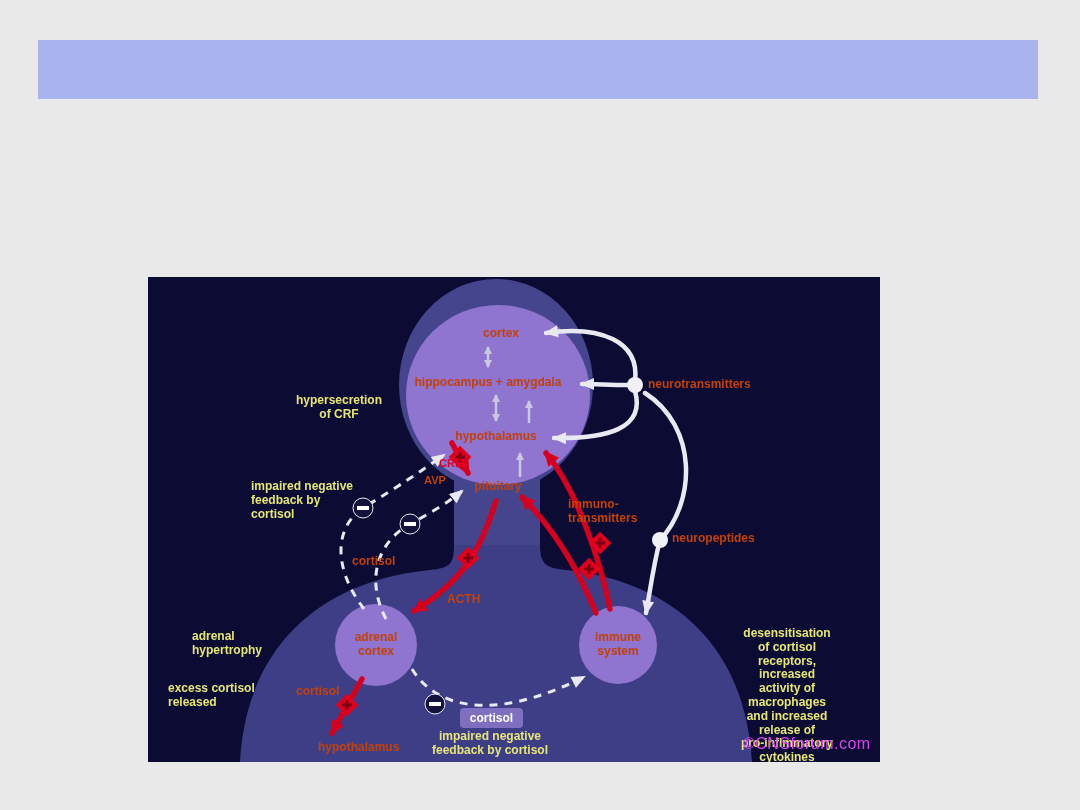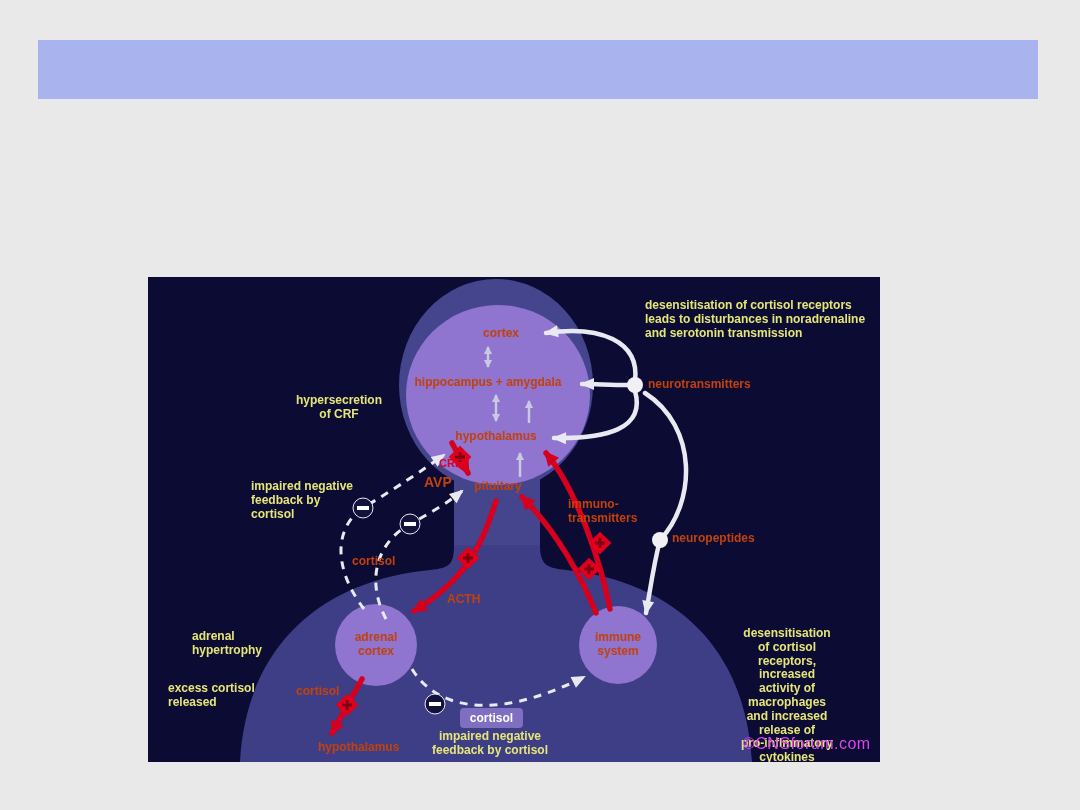--- a/index.html
+++ b/index.html
@@ -21,21 +21,21 @@
   .diagram svg{position:absolute;left:0;top:0;}
   .lbl{
     position:absolute;
     font-family:"Liberation Sans", sans-serif;
     font-weight:bold;font-size:12px;line-height:1.15;
     white-space:pre-line;color:#c2410c;
   }
   .c{transform:translateX(-50%);text-align:center;}
   .y{color:#e6e678;}
   .r{color:#e0001e;font-size:11px;margin-left:14px;}
-  .sm{font-size:14px;}
+  .sm{font-size:11px;}
   .pill{
     position:absolute;left:312px;top:431px;width:63px;height:20px;
     background:#7e6fc0;border-radius:4px;color:#fff;
     font-weight:bold;font-size:12px;line-height:20px;text-align:center;
   }
   .copyright{
     position:absolute;left:595px;top:458px;
     font-size:16px;color:#d946ef;font-weight:normal;letter-spacing:0.5px;
   }
 </style>
@@ -144,23 +144,20 @@
     </g>
   </svg>
 
   <div class="lbl c" style="left:353px;top:50px;">cortex</div>
   <div class="lbl c" style="left:340px;top:99px;">hippocampus + amygdala</div>
   <div class="lbl c" style="left:348px;top:153px;">hypothalamus</div>
   <div class="lbl r" style="left:277px;top:180px;">CRF</div>
   <div class="lbl sm" style="left:276px;top:197px;">AVP</div>
   <div class="lbl c" style="left:350px;top:203px;">pituitary</div>
 
-  <div class="lbl y" style="left:497px;top:22px;">desensitisation of cortisol receptors
-leads to disturbances in noradrenaline
-and serotonin transmission</div>
   <div class="lbl y" style="left:148px;top:117px;text-align:center;">hypersecretion
 of CRF</div>
   <div class="lbl y" style="left:103px;top:203px;">impaired negative
 feedback by
 cortisol</div>
   <div class="lbl y" style="left:44px;top:353px;">adrenal
 hypertrophy</div>
   <div class="lbl y" style="left:20px;top:405px;">excess cortisol
 released</div>
   <div class="lbl y c" style="left:639px;top:350px;">desensitisation of cortisol

